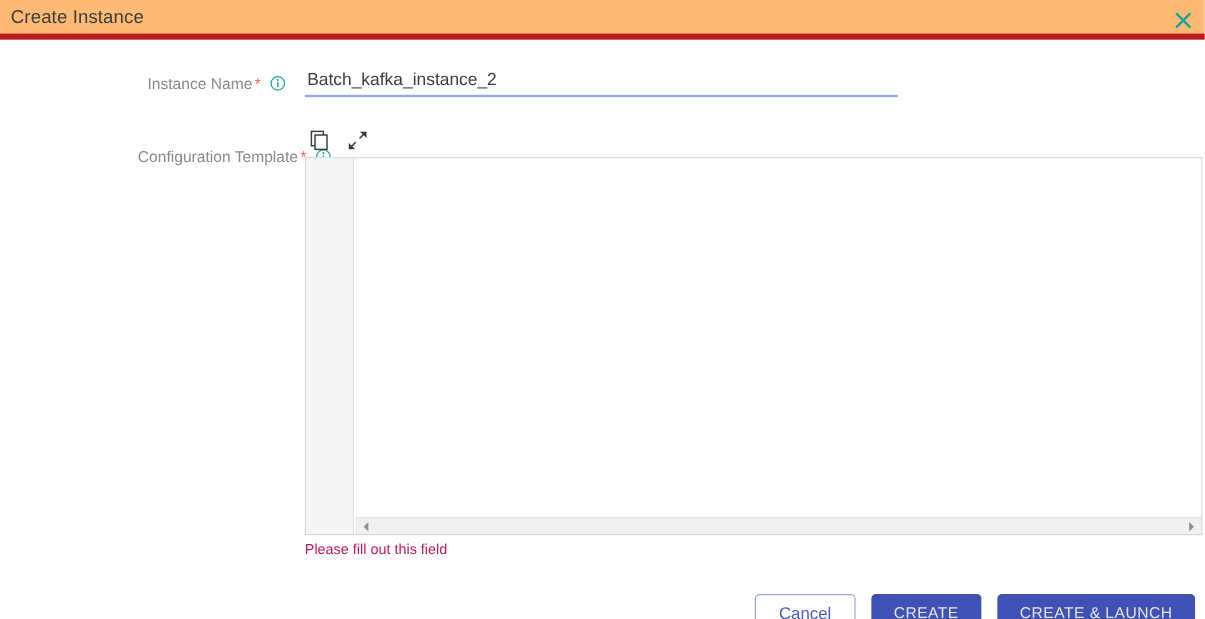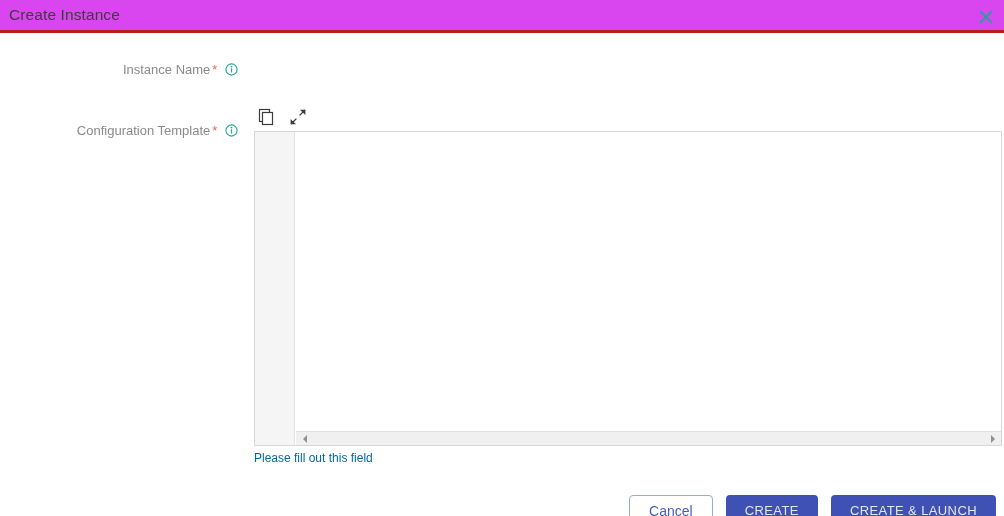--- a/index.html
+++ b/index.html
@@ -15,22 +15,22 @@
     overflow: hidden;
     position: relative;
   }
 
   
   .dialog-header {
     position: absolute;
     left: 0; top: 0;
     width: 1004px;
     height: 33px;
-    background: #d946ef;
-    border-bottom: 3px solid #b91c1c;
+    background: #fdba74;
+    border-bottom: 5px solid #b91c1c;
     box-sizing: border-box;
   }
   .dialog-title {
     position: absolute;
     left: 9px;
     top: 6px;
     font-size: 15.5px;
     color: #3c3c3c;
     letter-spacing: .1px;
     white-space: nowrap;
@@ -89,21 +89,21 @@
     font-family: "Liberation Sans", sans-serif;
     font-size: 14.5px;
     color: #3d3d3d;
     padding: 0 0 2px 2px;
     box-sizing: border-box;
     border-radius: 0;
   }
 
   
   #row-config-template { left: 0; top: 103px; width: 1004px; height: 360px; }
-  #row-config-template .field-label { right: 766px; top: 20px; }
+  #row-config-template .field-label { right: 728px; top: 20px; }
 
   .editor-toolbar {
     position: absolute;
     left: 255px;
     top: 0px;
     height: 28px;
     display: flex;
     align-items: center;
     gap: 11px;
   }
@@ -175,21 +175,21 @@
   }
   .scroll-arrow.left { left: 2px; }
   .scroll-arrow.right { right: 2px; }
   .scroll-arrow svg { display: block; }
 
   .error-text {
     position: absolute;
     left: 254px;
     top: 348px;
     font-size: 12px;
-    color: #0369a1;
+    color: #be185d;
     white-space: nowrap;
   }
 
   
   .footer-actions {
     position: absolute;
     right: 8px;
     top: 479px;
     display: flex;
     align-items: center;
@@ -243,20 +243,21 @@
   <div class="field-label">
     <span>Instance Name</span><span class="req-star">*</span>
     <span class="info-icon">
       <svg width="13" height="13" viewBox="0 0 13 13">
         <circle cx="6.5" cy="6.5" r="5.6" fill="none" stroke="#21a79a" stroke-width="1.1"></circle>
         <circle cx="6.5" cy="3.6" r="0.85" fill="#21a79a"></circle>
         <rect x="5.9" y="5.3" width="1.25" height="4.3" rx="0.5" fill="#21a79a"></rect>
       </svg>
     </span>
   </div>
+  <input class="text-input" type="text" value="Batch_kafka_instance_2" placeholder="" style="">
 </div>
 
 <div class="form-row" id="row-config-template">
   <div class="field-label">
     <span>Configuration Template</span><span class="req-star">*</span>
     <span class="info-icon">
       <svg width="13" height="13" viewBox="0 0 13 13">
         <circle cx="6.5" cy="6.5" r="5.6" fill="none" stroke="#21a79a" stroke-width="1.1"></circle>
         <circle cx="6.5" cy="3.6" r="0.85" fill="#21a79a"></circle>
         <rect x="5.9" y="5.3" width="1.25" height="4.3" rx="0.5" fill="#21a79a"></rect>

